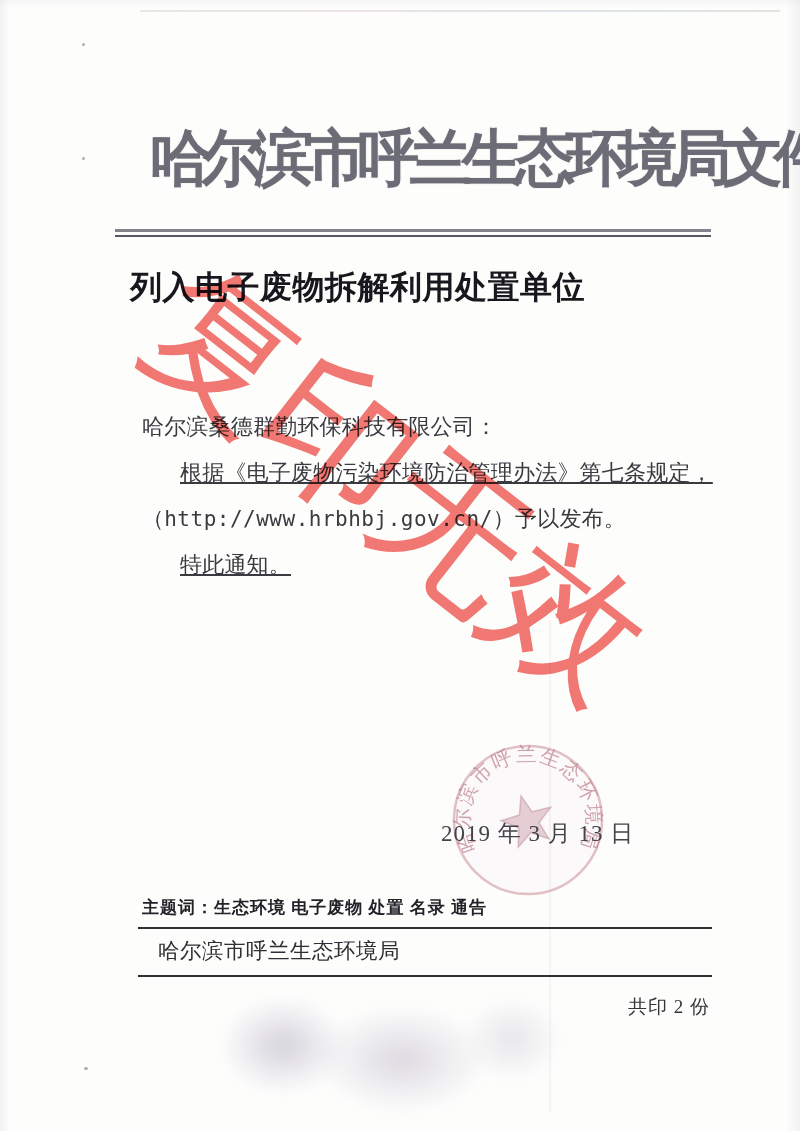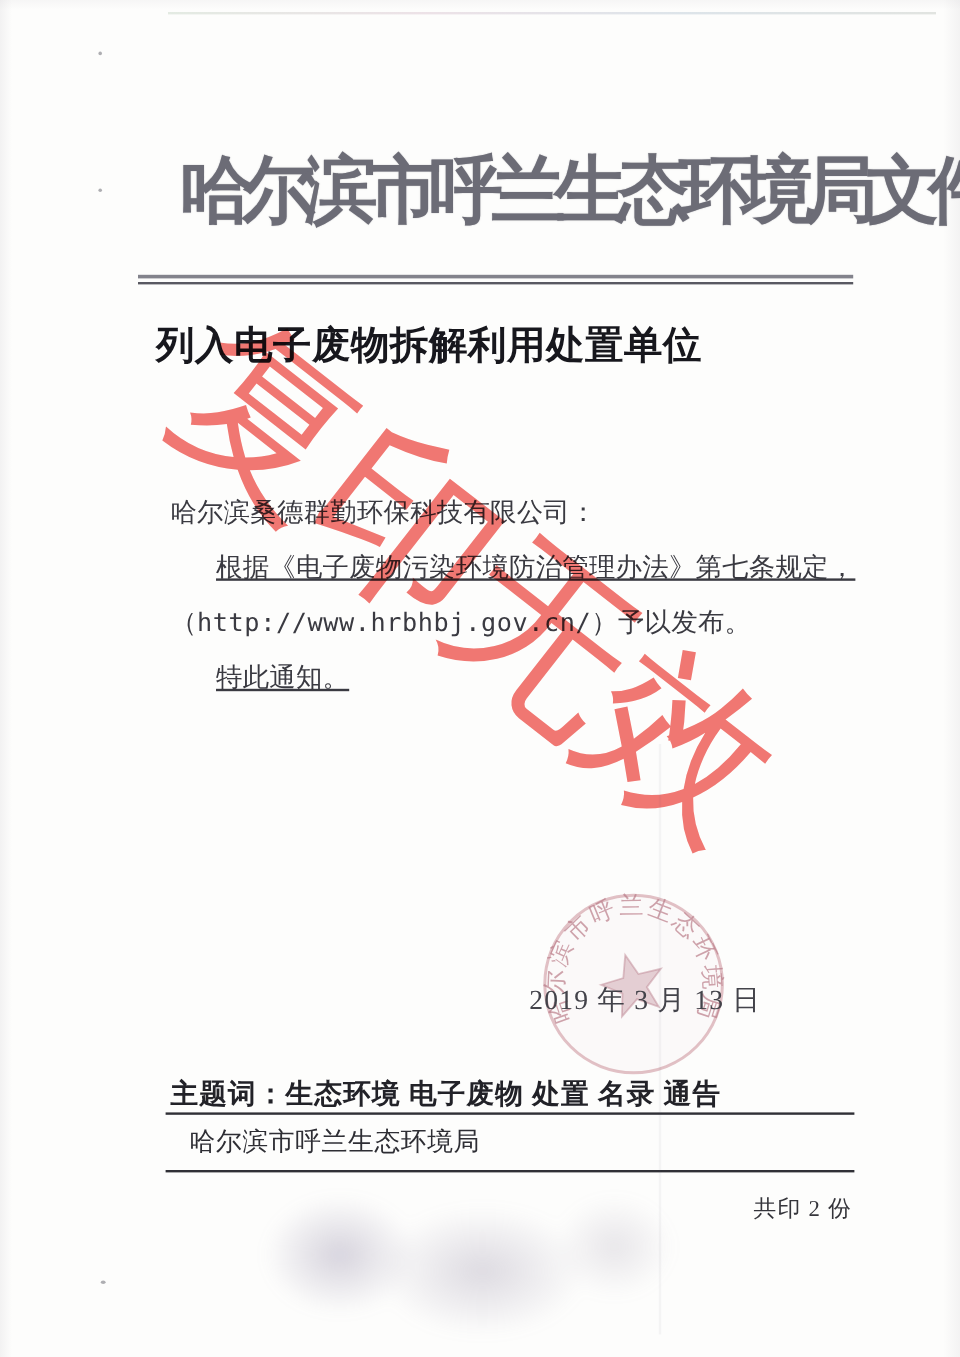--- a/index.html
+++ b/index.html
@@ -64,21 +64,21 @@
   .seal-star{fill:rgba(186,128,142,0.38);stroke:rgba(180,115,130,0.45);stroke-width:1.5px;}
   .seal-text{fill:rgba(178,108,122,0.68);font-size:20px;letter-spacing:2px;font-family:"Liberation Serif","DejaVu Serif",serif;}
 
   .issue-date{
     position:absolute;left:441px;top:818px;
     font-size:23px;color:#43434a;letter-spacing:1px;white-space:nowrap;
   }
 
   .subject-row{
     position:absolute;left:142px;top:896px;
-    font-size:23px;font-weight:bold;color:#222228;letter-spacing:1px;white-space:nowrap;
+    font-size:17px;font-weight:bold;color:#222228;letter-spacing:1px;white-space:nowrap;
   }
   .footer-rule{position:absolute;left:138px;width:574px;height:2px;background:#303036;}
   .footer-rule.top{top:927px;}
   .footer-rule.bottom{top:975px;}
   .issuer-row{
     position:absolute;left:138px;top:936px;width:572px;
     display:flex;justify-content:space-between;align-items:center;
     font-size:21.5px;color:#2e2e34;letter-spacing:0.5px;
   }
   .issuer-row .issuer{padding-left:20px;}

